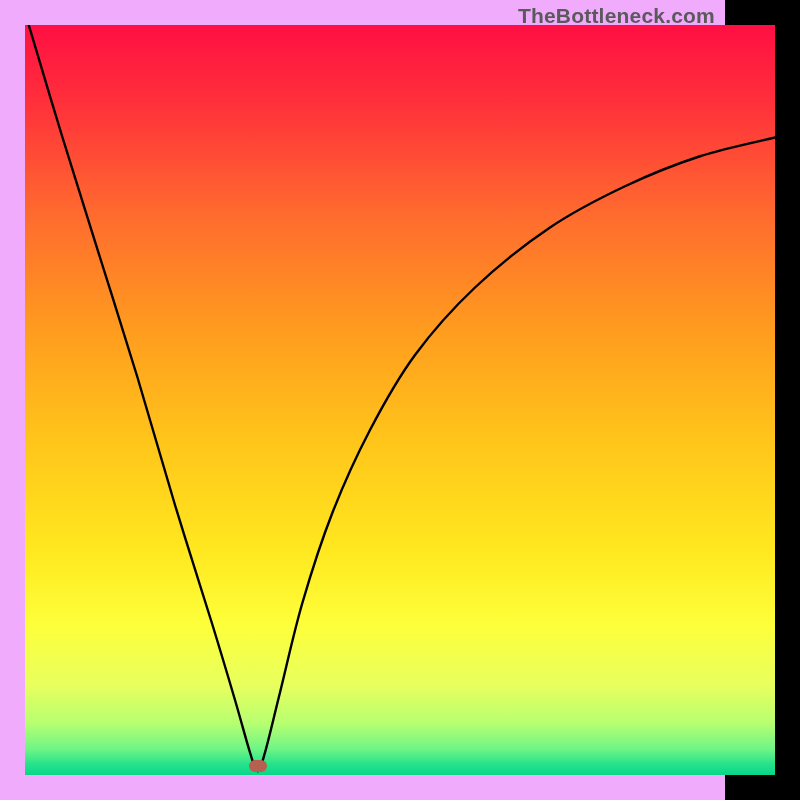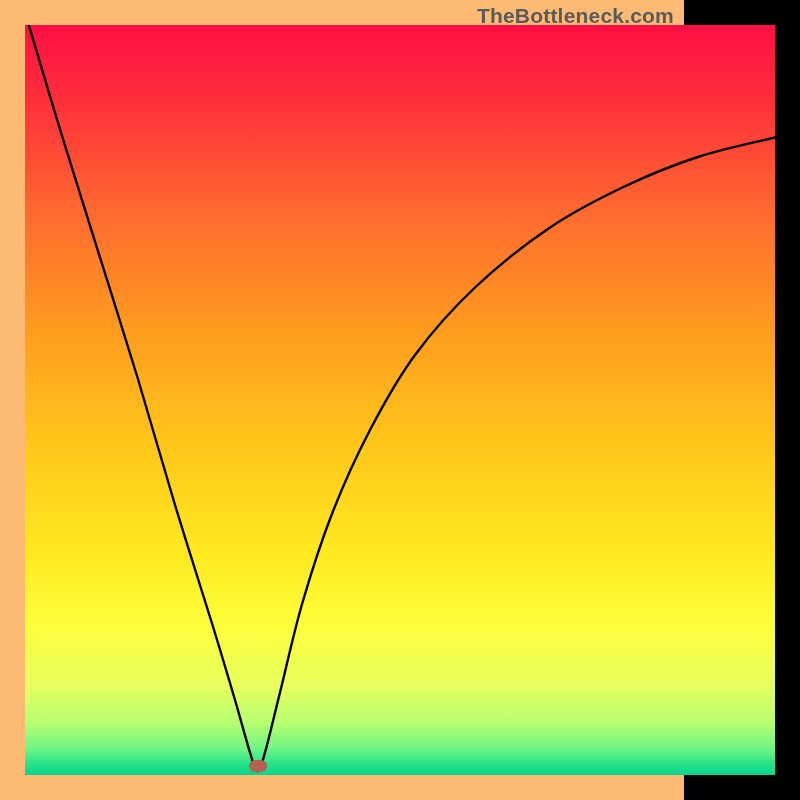--- a/index.html
+++ b/index.html
@@ -8,21 +8,22 @@
     width: 800px;
     height: 800px;
     background: #000;
     font-family: Arial, Helvetica, sans-serif;
     overflow: hidden;
   }
   .frame {
     position: relative;
     width: 684px;
     height: 800px;
-    background: #fdba74;
+    background: #f0abfc;
+    padding-left: 41px;
   }
   .plot-area {
     position: absolute;
     left: 25px;
     top: 25px;
     width: 750px;
     height: 750px;
     overflow: hidden;
   }
   .gradient-bg {

